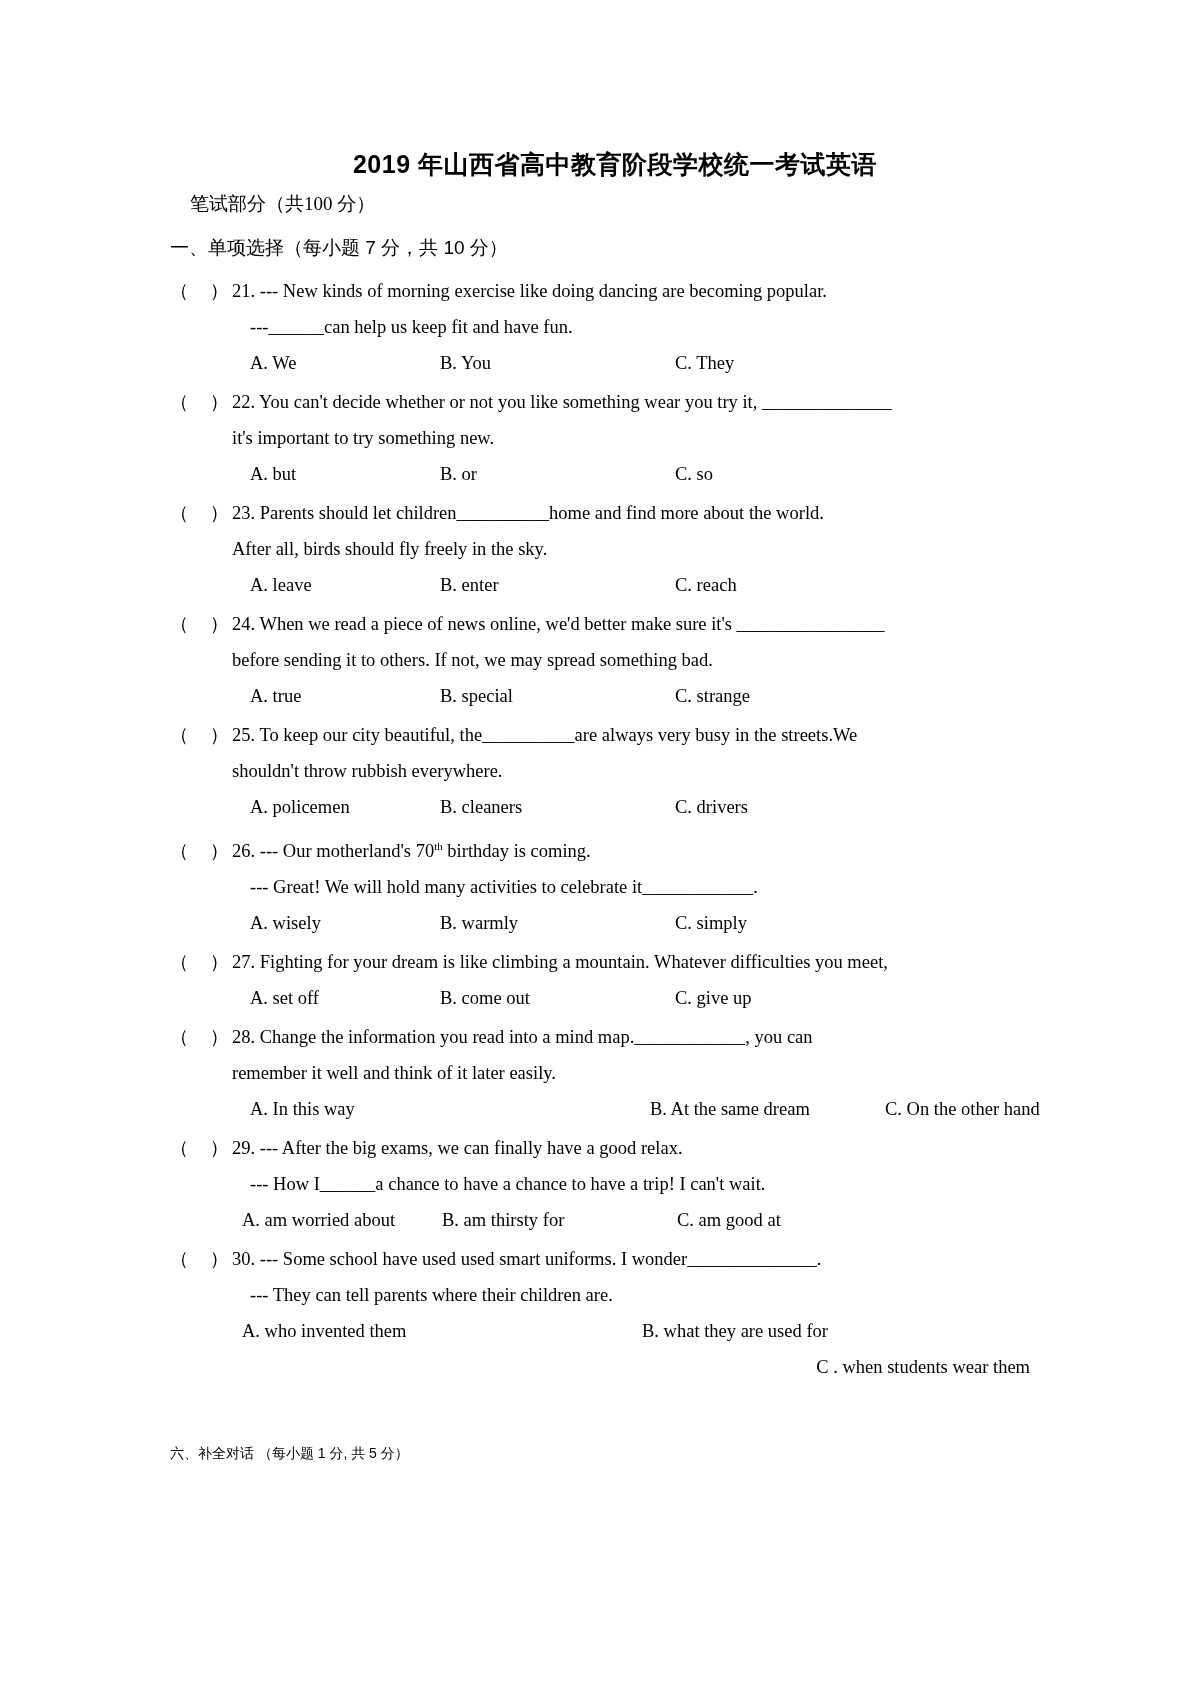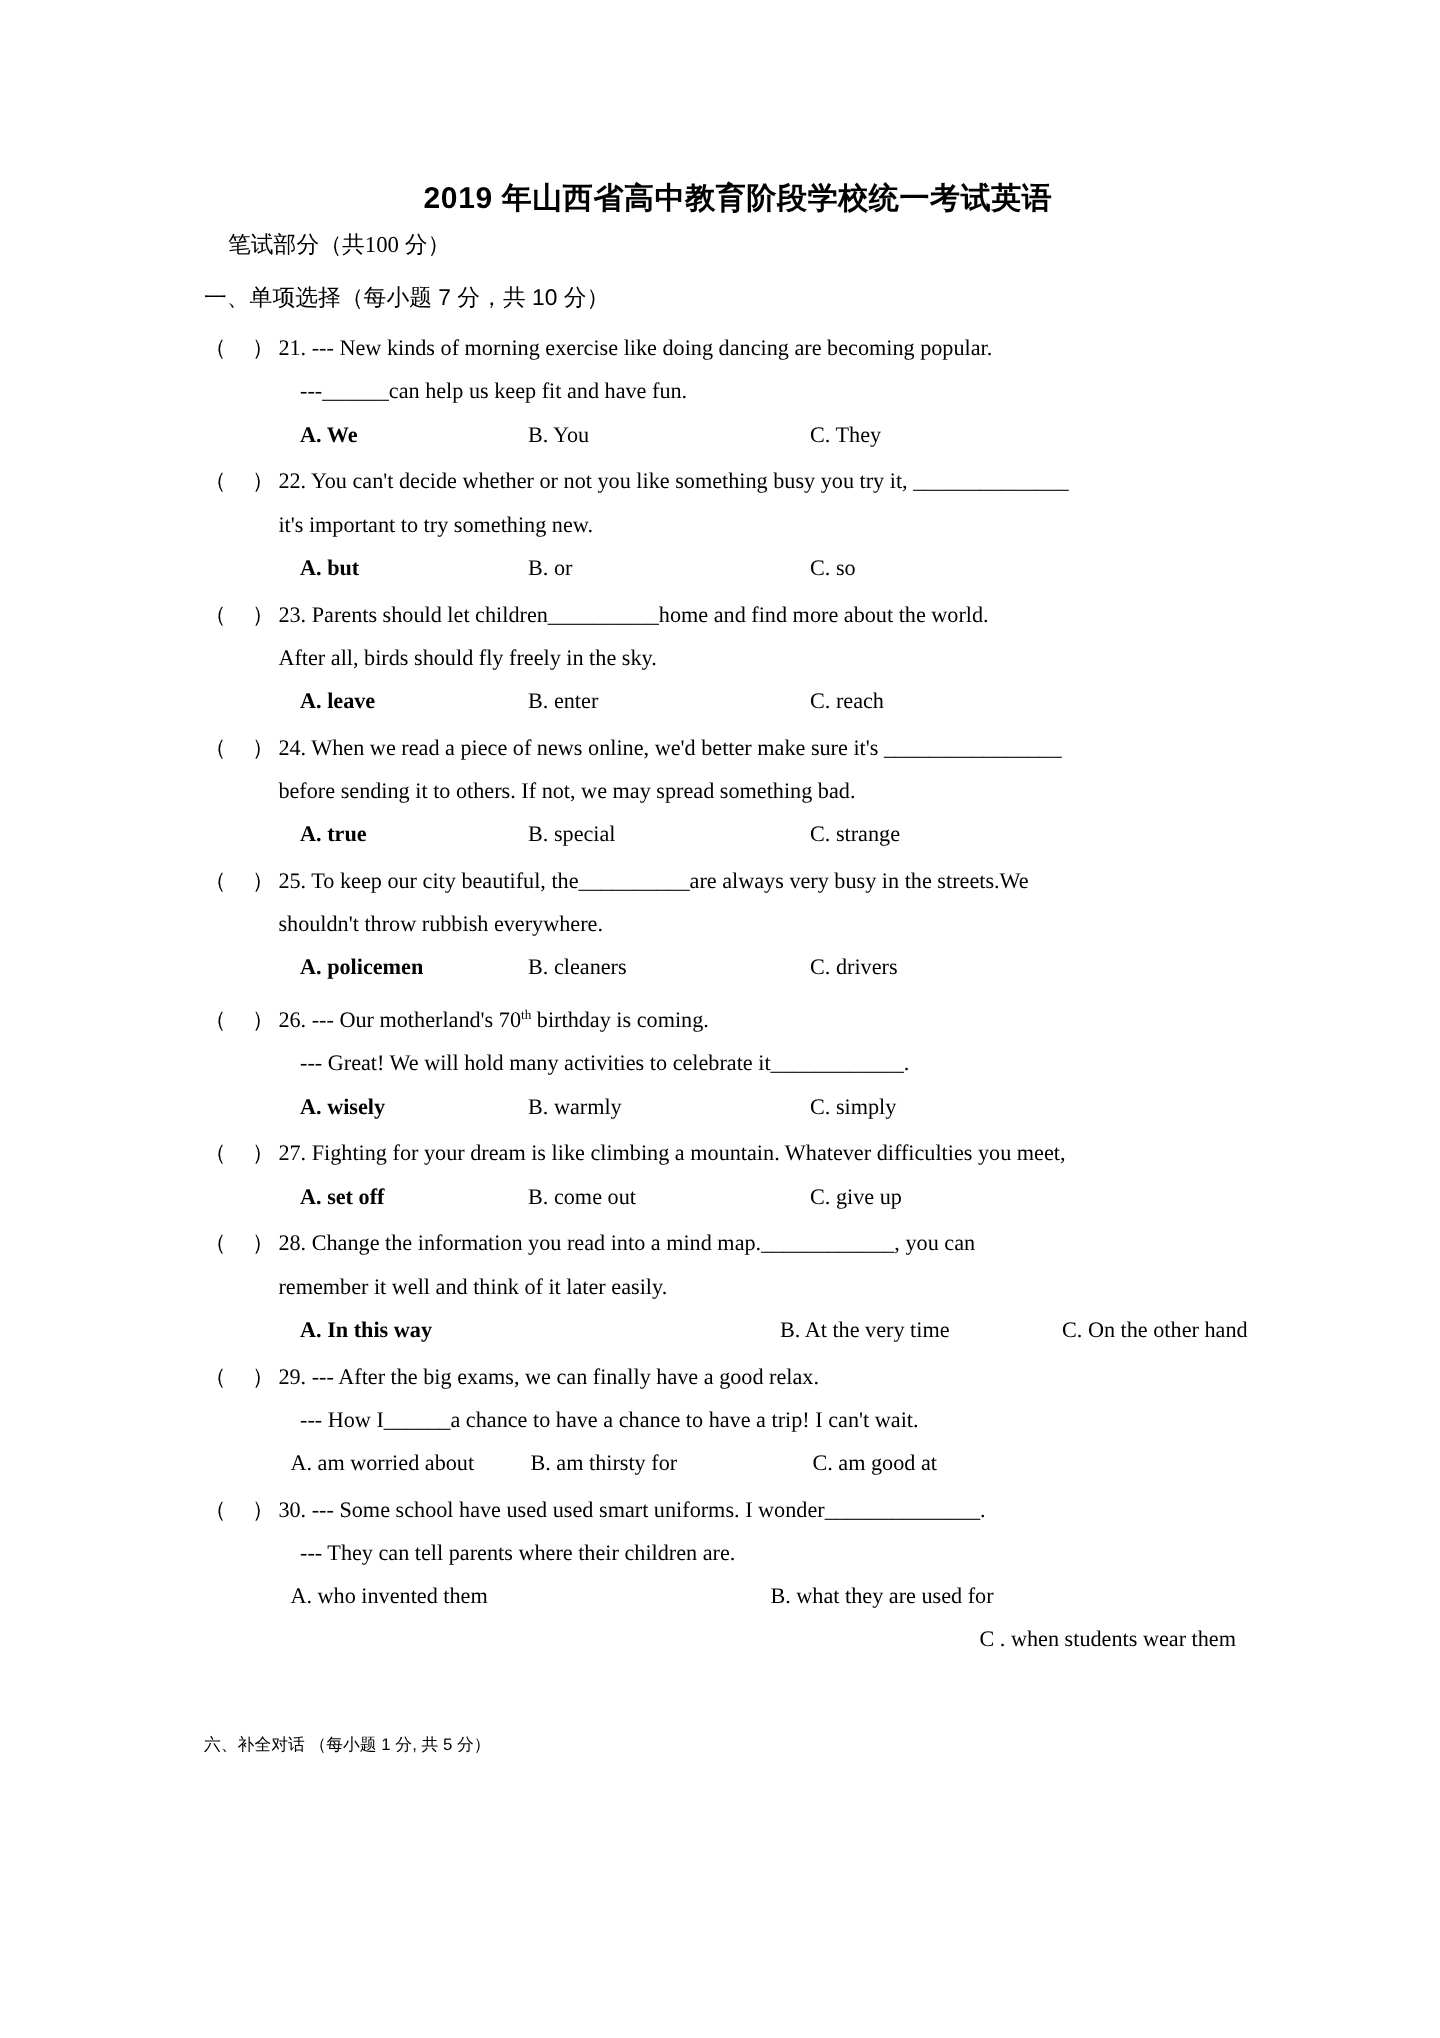--- a/index.html
+++ b/index.html
@@ -73,21 +73,21 @@
   }
   .opt-row {
     font-size: 18.5px;
     line-height: 36px;
     padding-left: 80px;
     white-space: nowrap;
   }
   .opt {
     display: inline-block;
   }
-  .optA { width: 190px; font-weight: bold; }
+  .optA { width: 190px; }
   .optB { width: 235px; }
   .optC { }
   .opt-row.wide .optA { width: 400px; }
   sup {
     font-size: 11px;
     vertical-align: super;
   }
   .final-section {
     margin-top: 60px;
     font-family: "Liberation Sans", sans-serif;
@@ -112,21 +112,21 @@
       </div>
       <div class="q-line"><span class="stem-indent"></span><span>---______can help us keep fit and have fun.</span></div>
       <div class="opt-row">
         <span class="opt optA">A. We</span><span class="opt optB">B. You</span><span class="opt optC">C. They</span>
       </div>
     </div>
 
     <div class="q-block">
       <div class="q-line">
         <span class="paren"><span class="p1">（</span><span>）</span></span><span>22.</span>
-        <span>You can't decide whether or not you like something busy you try it, ______________</span>
+        <span>You can't decide whether or not you like something wear you try it, ______________</span>
       </div>
       <div class="q-line"><span class="indent"></span><span>it's important to try something new.</span></div>
       <div class="opt-row">
         <span class="opt optA">A. but</span><span class="opt optB">B. or</span><span class="opt optC">C. so</span>
       </div>
     </div>
 
     <div class="q-block">
       <div class="q-line">
         <span class="paren"><span class="p1">（</span><span>）</span></span><span>23.</span>
@@ -181,21 +181,21 @@
       </div>
     </div>
 
     <div class="q-block">
       <div class="q-line">
         <span class="paren"><span class="p1">（</span><span>）</span></span><span>28.</span>
         <span>Change the information you read into a mind map.____________, you can</span>
       </div>
       <div class="q-line"><span class="indent"></span><span>remember it well and think of it later easily.</span></div>
       <div class="opt-row wide">
-        <span class="opt optA">A. In this way</span><span class="opt optB">B. At the very time</span><span class="opt optC">C. On the other hand</span>
+        <span class="opt optA">A. In this way</span><span class="opt optB">B. At the same dream</span><span class="opt optC">C. On the other hand</span>
       </div>
     </div>
 
     <div class="q-block">
       <div class="q-line">
         <span class="paren"><span class="p1">（</span><span>）</span></span><span>29.</span>
         <span>--- After the big exams, we can finally have a good relax.</span>
       </div>
       <div class="q-line"><span class="stem-indent"></span><span>--- How I______a chance to have a chance to have a trip! I can't wait.</span></div>
       <div class="opt-row" style="padding-left:72px;">

